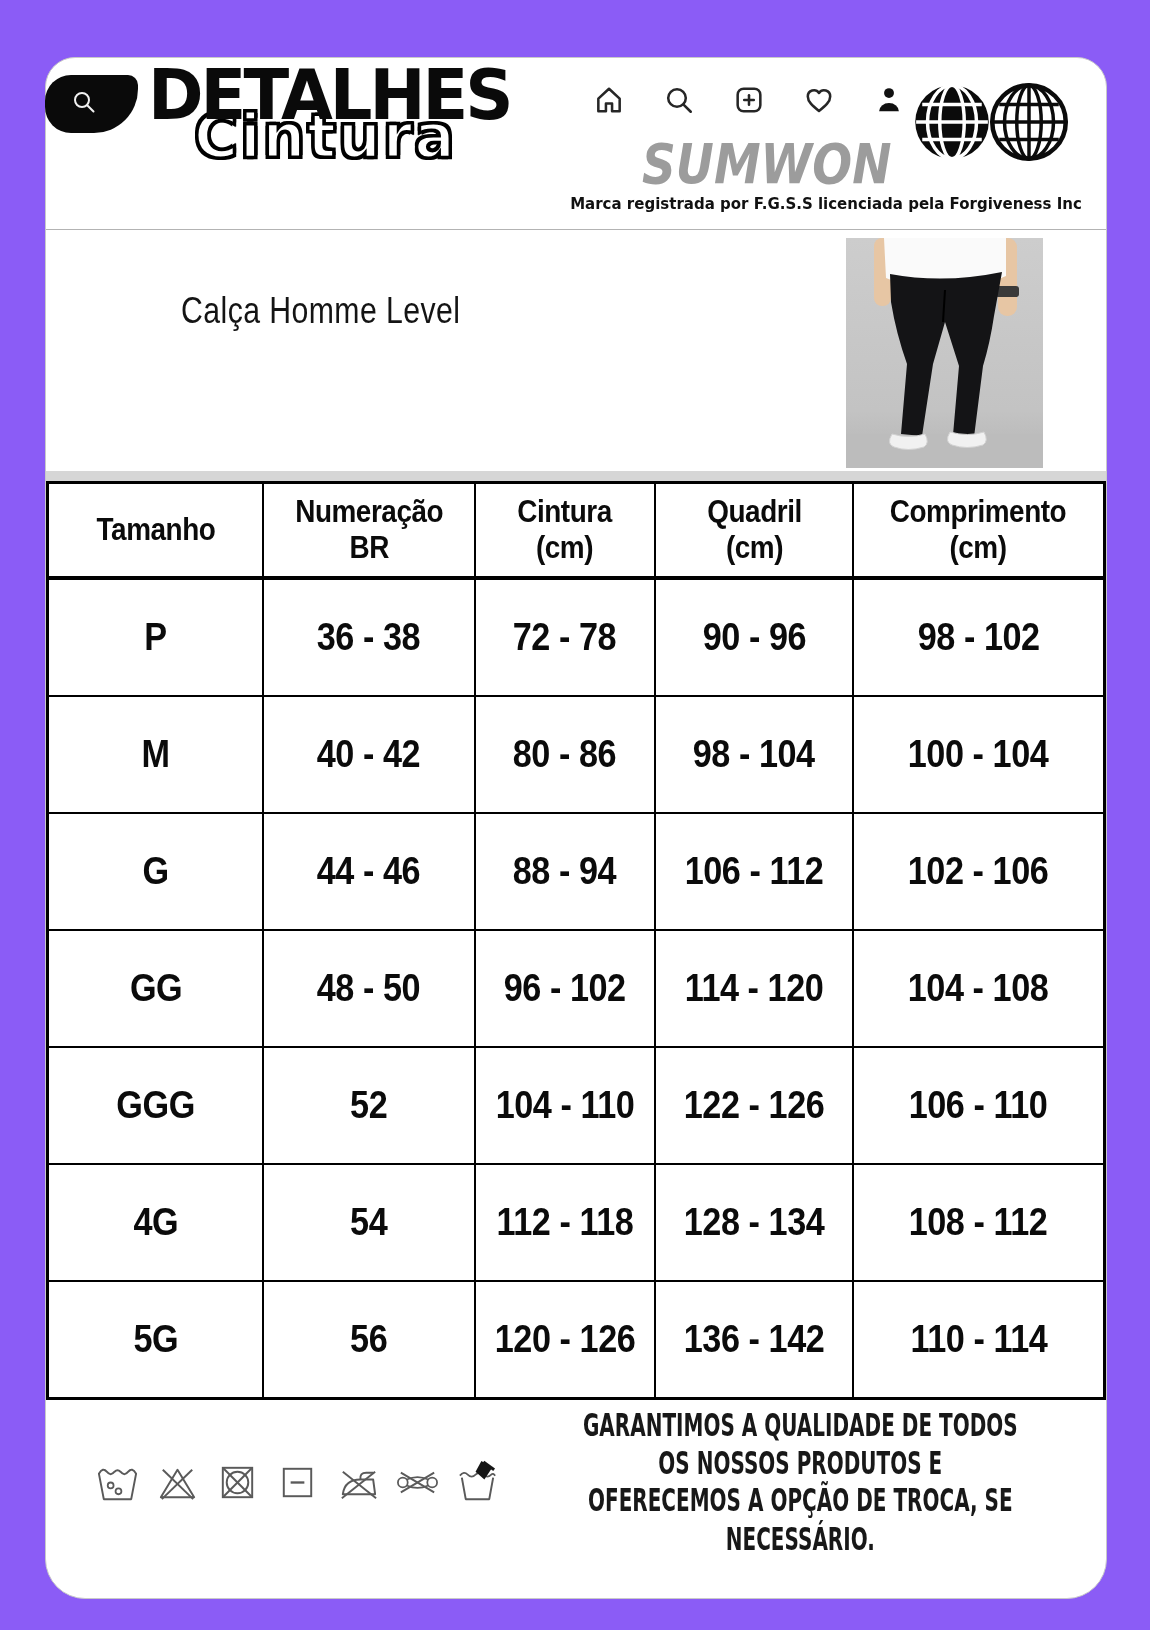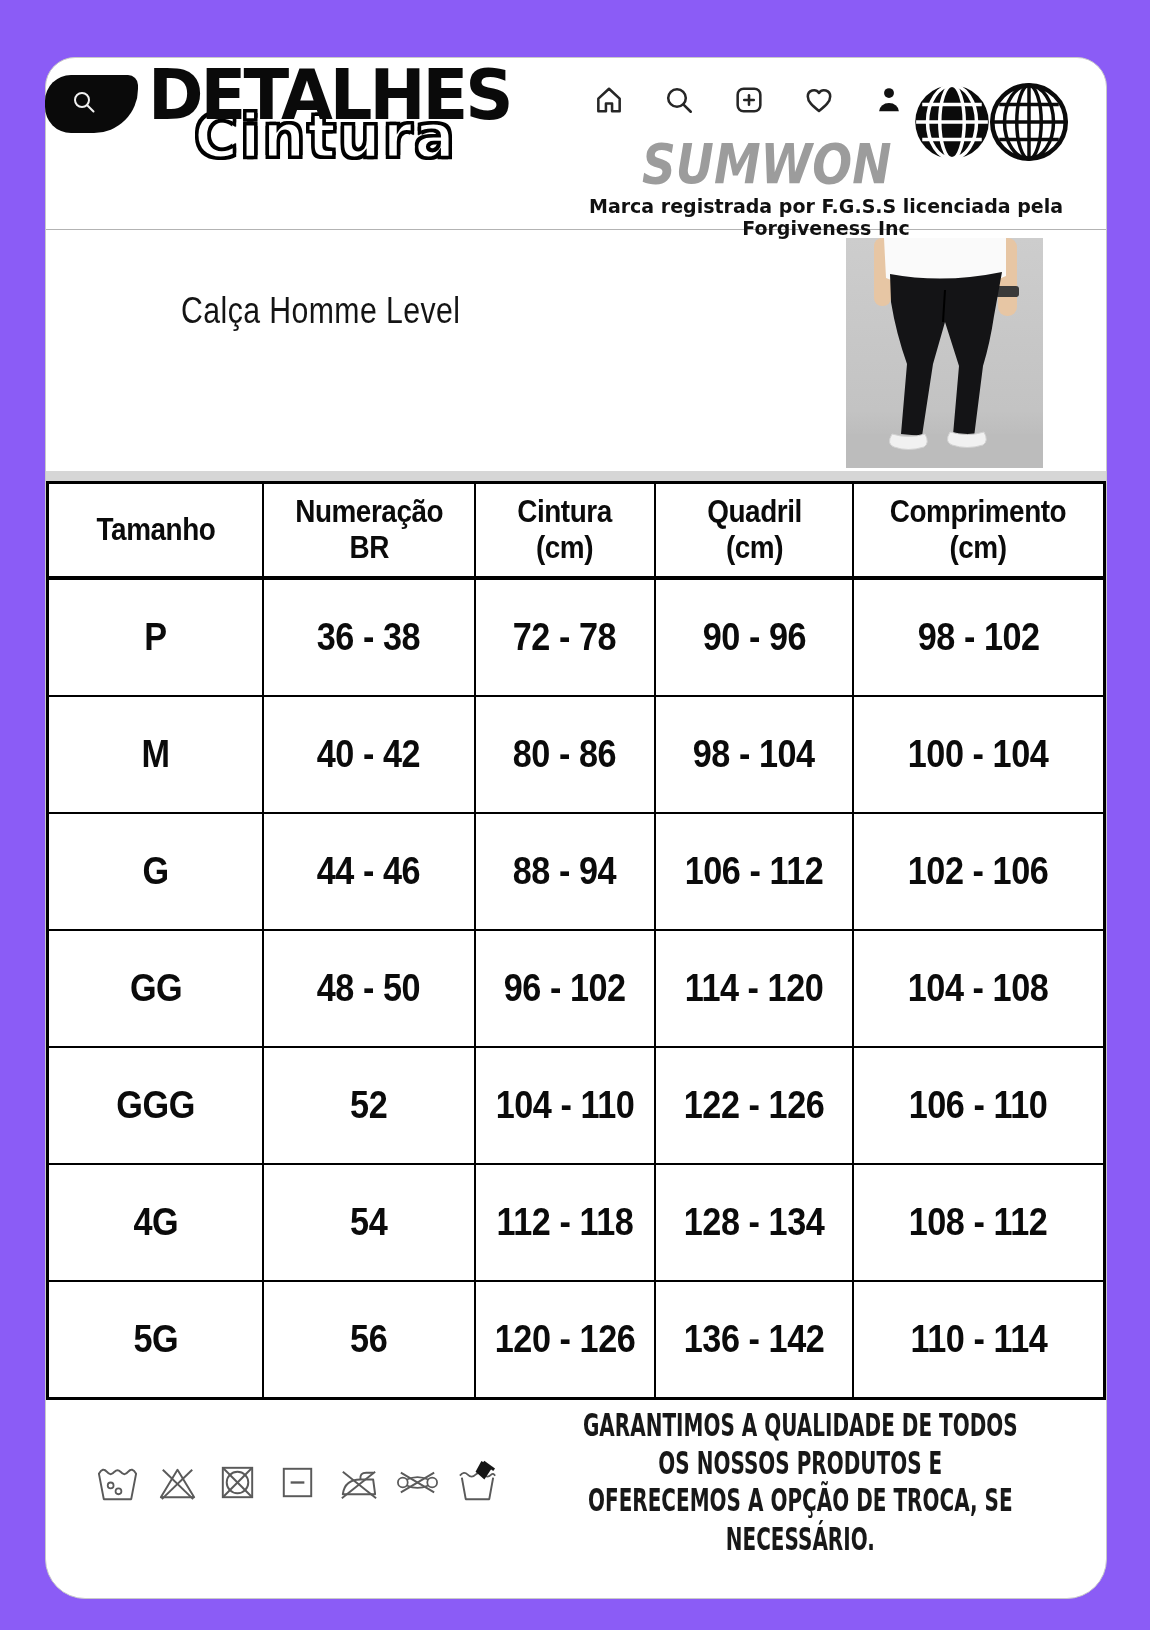--- a/index.html
+++ b/index.html
@@ -21,21 +21,21 @@
              -webkit-text-stroke:3px #000;
              text-shadow:-2px -2px 0 #000,2px -2px 0 #000,-2px 2px 0 #000,2px 2px 0 #000;}
   .nav-row{position:absolute;left:547px;top:26px;display:flex;gap:38px;align-items:center;}
   .nav-row .nv{width:32px;height:32px;cursor:pointer;}
   .globes{position:absolute;left:864px;top:22px;display:flex;}
   .globes svg+svg{margin-left:-7px;}
   .sumwon{position:absolute;left:596px;top:74px;font-family:"DejaVu Sans",sans-serif;
           font-weight:bold;font-style:italic;font-size:51px;color:#9c9c9c;letter-spacing:0px;
           transform:scale(0.92,1.08);transform-origin:top left;}
   .marca{position:absolute;left:520px;top:137px;width:520px;text-align:center;
-         font-family:"DejaVu Sans",sans-serif;font-weight:bold;font-size:19px;color:#111;}
+         font-family:"DejaVu Sans",sans-serif;font-weight:bold;font-size:15px;color:#111;}
 
   
   .product-section{position:absolute;top:172px;left:0;right:0;height:241px;}
   .product-name{position:absolute;left:135px;top:60px;font-size:36px;color:#141414;
                 transform:scaleX(0.84);transform-origin:left center;letter-spacing:0.5px;}
   .photo{position:absolute;left:800px;top:8px;width:197px;height:230px;overflow:hidden;}
 
   
   .table-strip{position:absolute;top:413px;left:0;right:0;height:10px;background:#d6d6d6;}
   .size-table-wrap{position:absolute;top:423px;left:0;right:0;}

